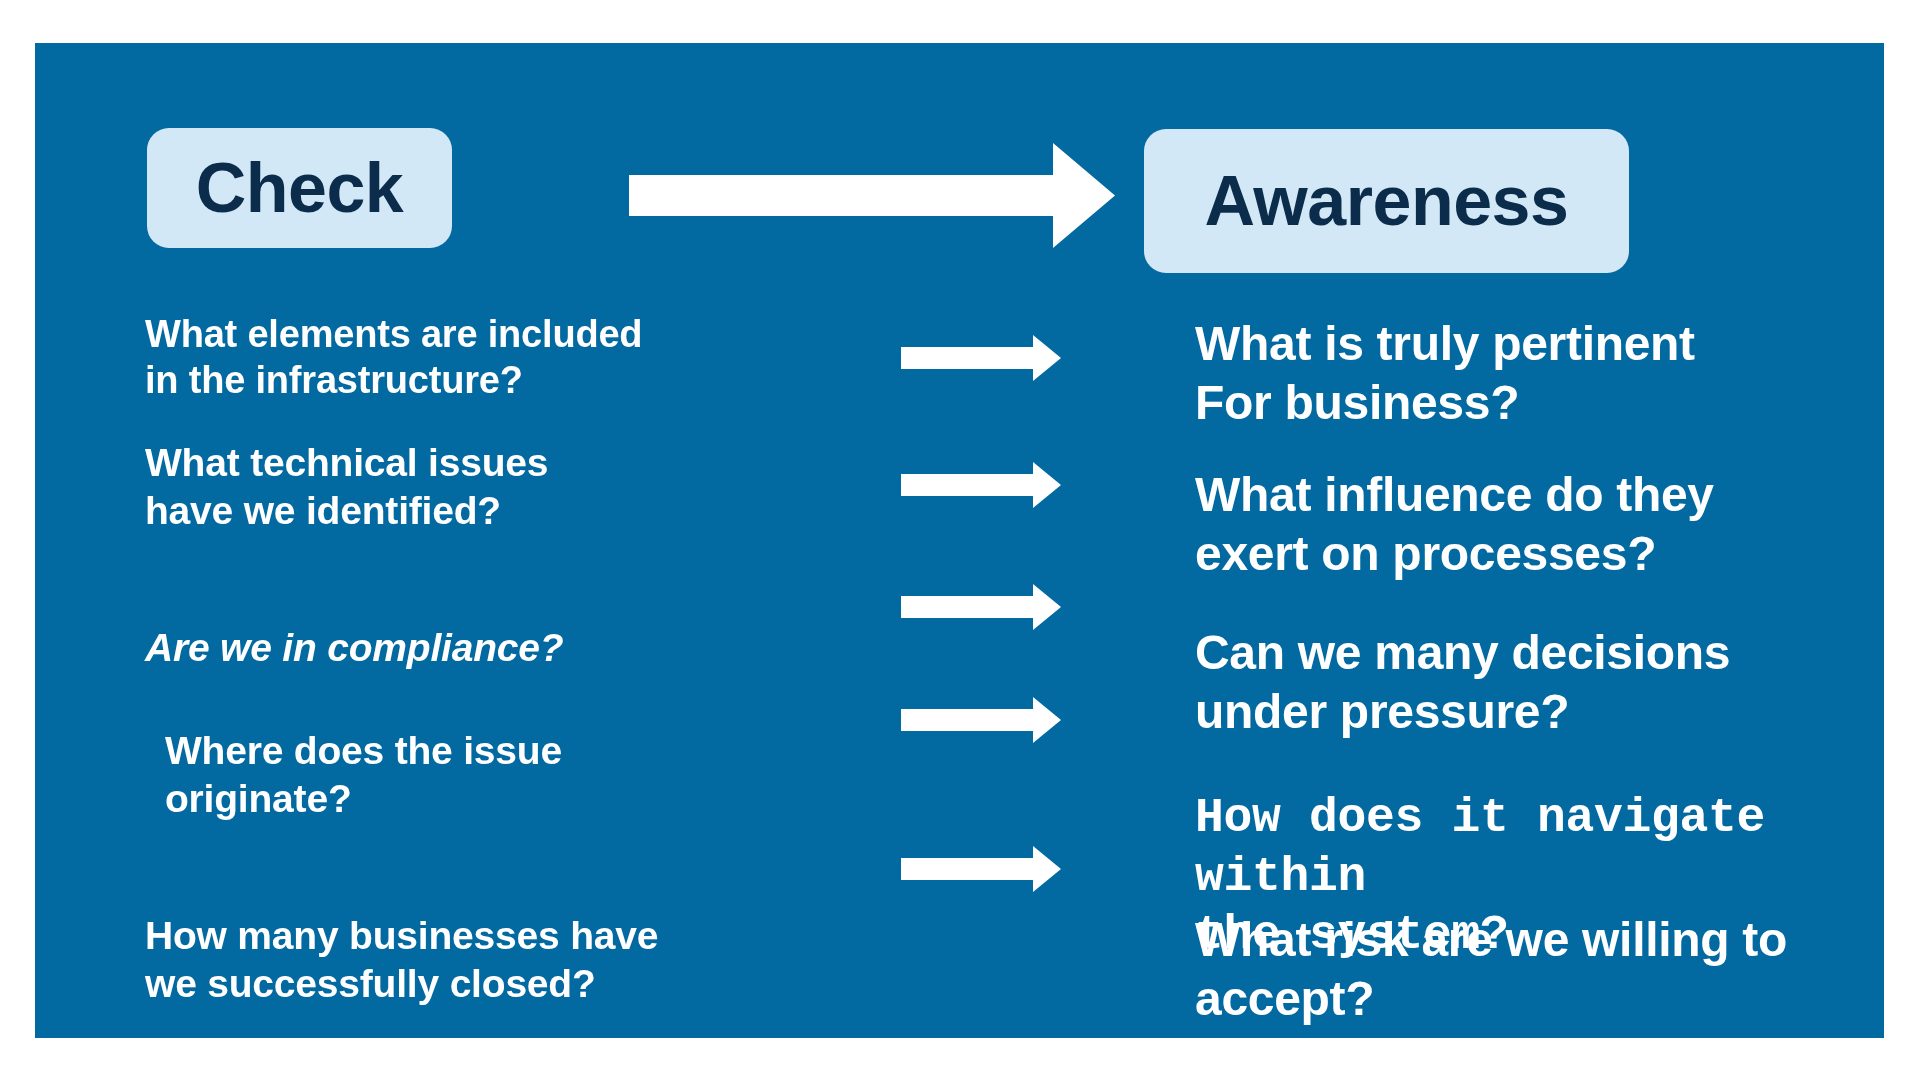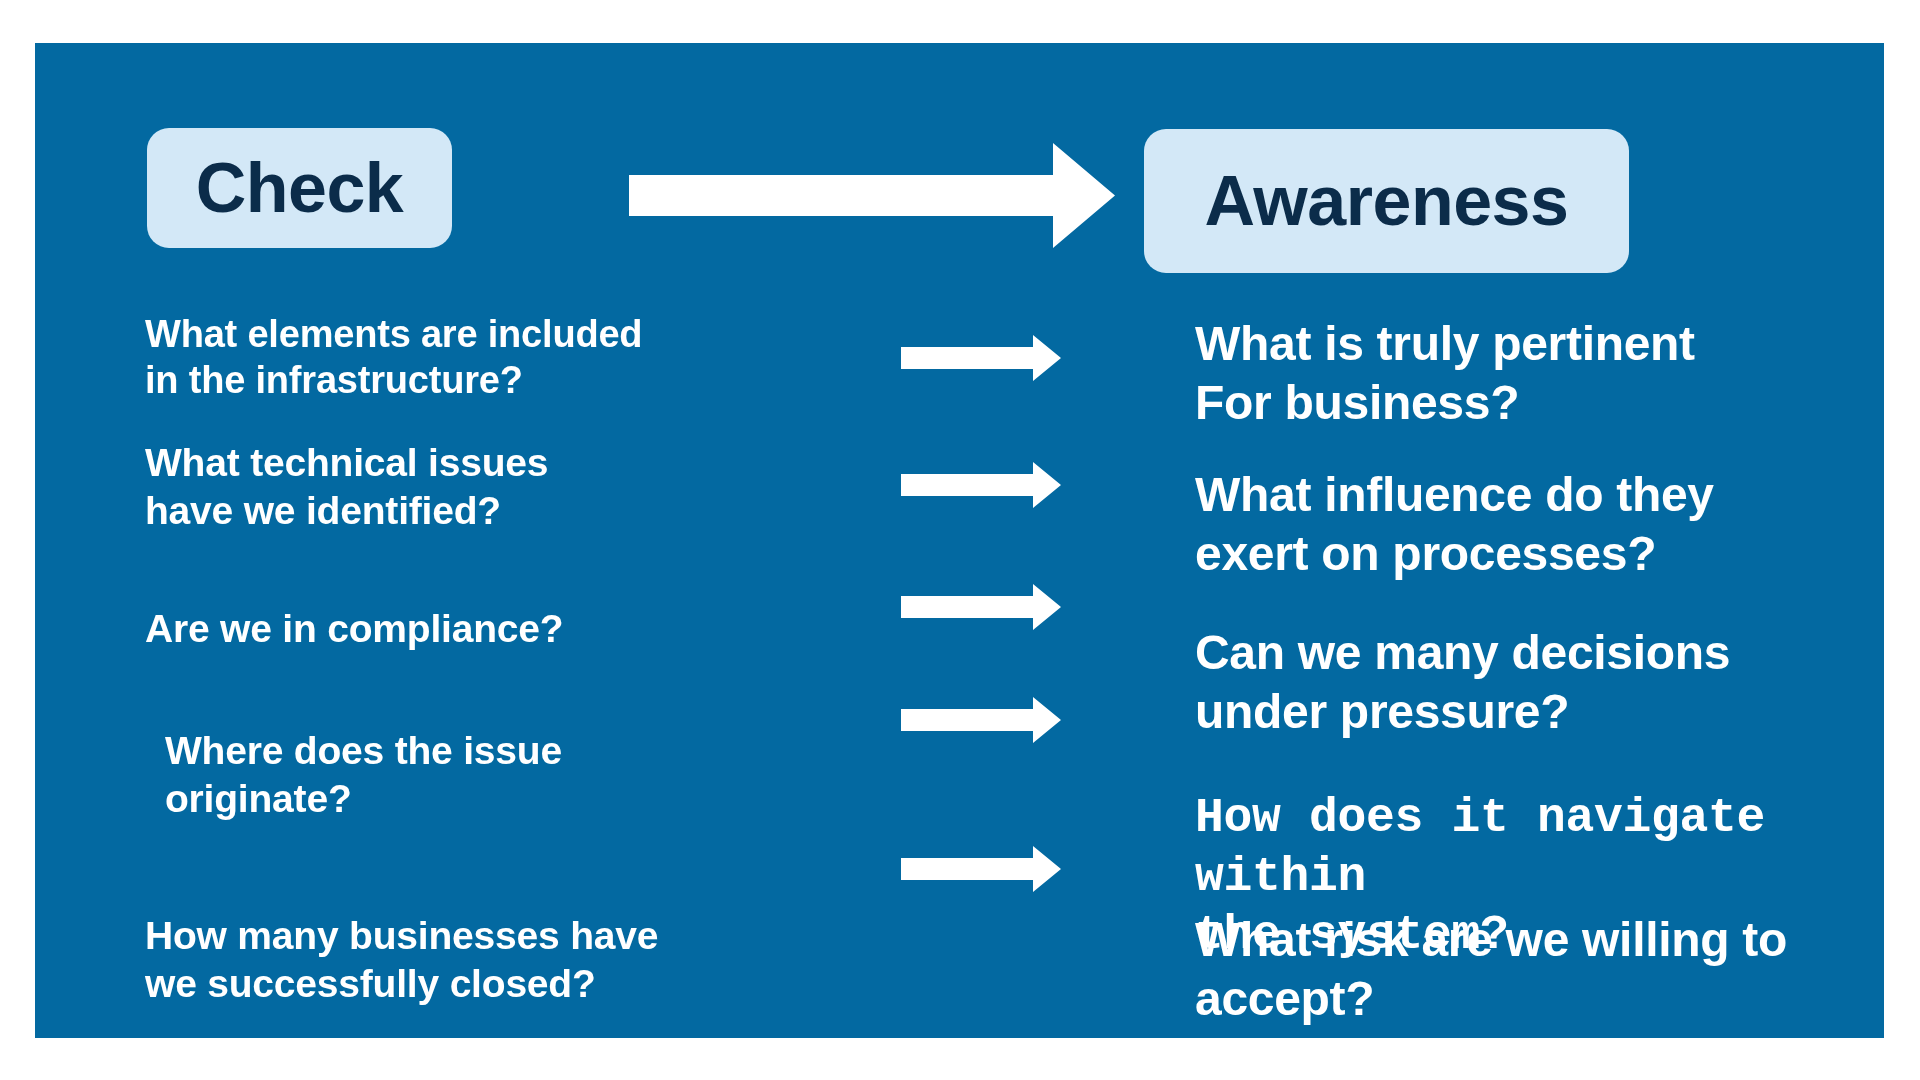--- a/index.html
+++ b/index.html
@@ -128,21 +128,21 @@
 
     <svg id="big-arrow" viewBox="0 0 486 105" preserveAspectRatio="none">
       <polygon points="0,32 424,32 424,0 486,52.5 424,105 424,73 0,73" fill="#ffffff"></polygon>
     </svg>
 
     <div id="left-col">
       <div class="l-item small" style="top:0px;">What elements are included
 in the infrastructure?</div>
       <div class="l-item big" style="top:128px;">What technical issues
 have we identified?</div>
-      <div class="l-item big" style="top:294px;">Are we in compliance?</div>
+      <div class="l-item big" style="top:313px;font-style:italic;">Are we in compliance?</div>
       <div class="l-item big" style="top:416px;margin-left:20px;">Where does the issue
 originate?</div>
       <div class="l-item big" style="top:601px;">How many businesses have
 we successfully closed?</div>
     </div>
 
     <div id="right-col">
       <div class="r-item" style="top:0px;">What is truly pertinent
 For business?</div>
       <div class="r-item" style="top:151px;">What influence do they

